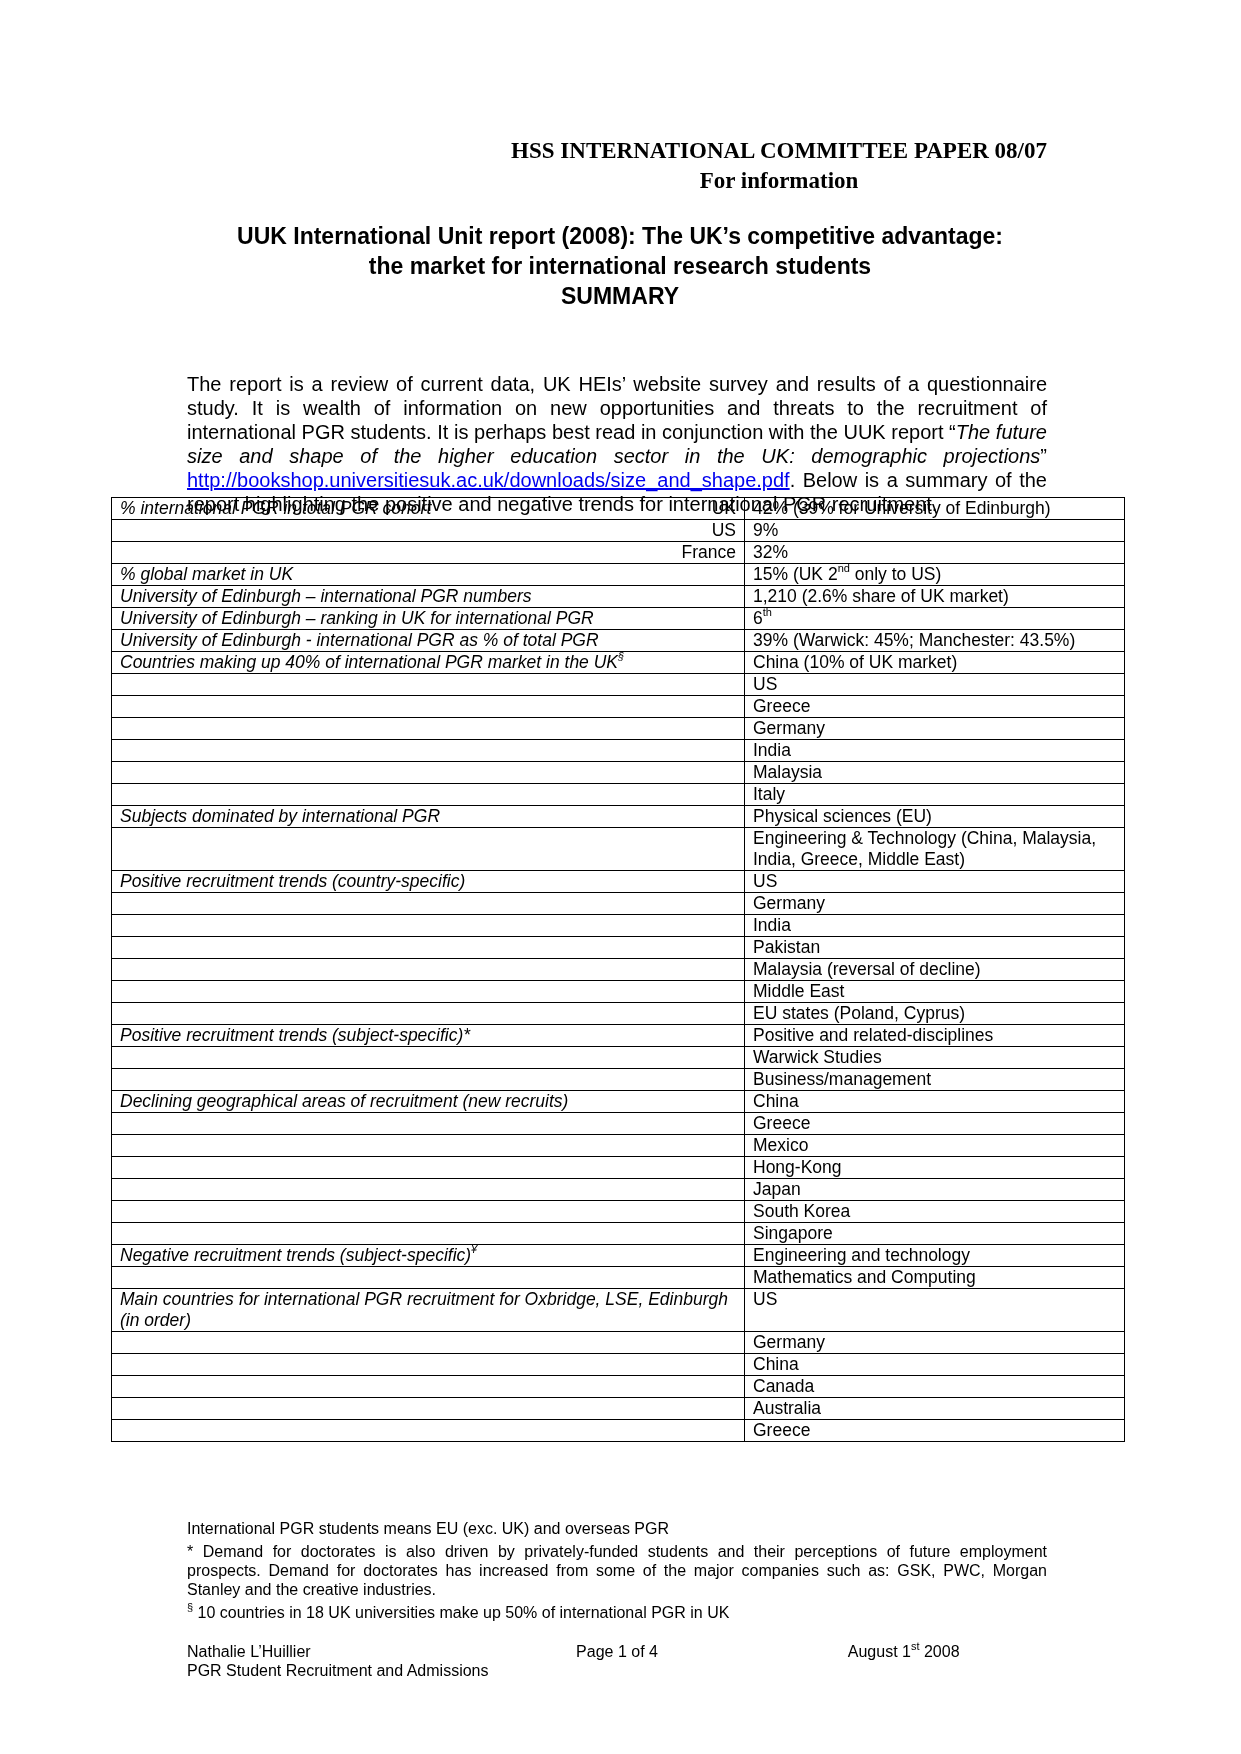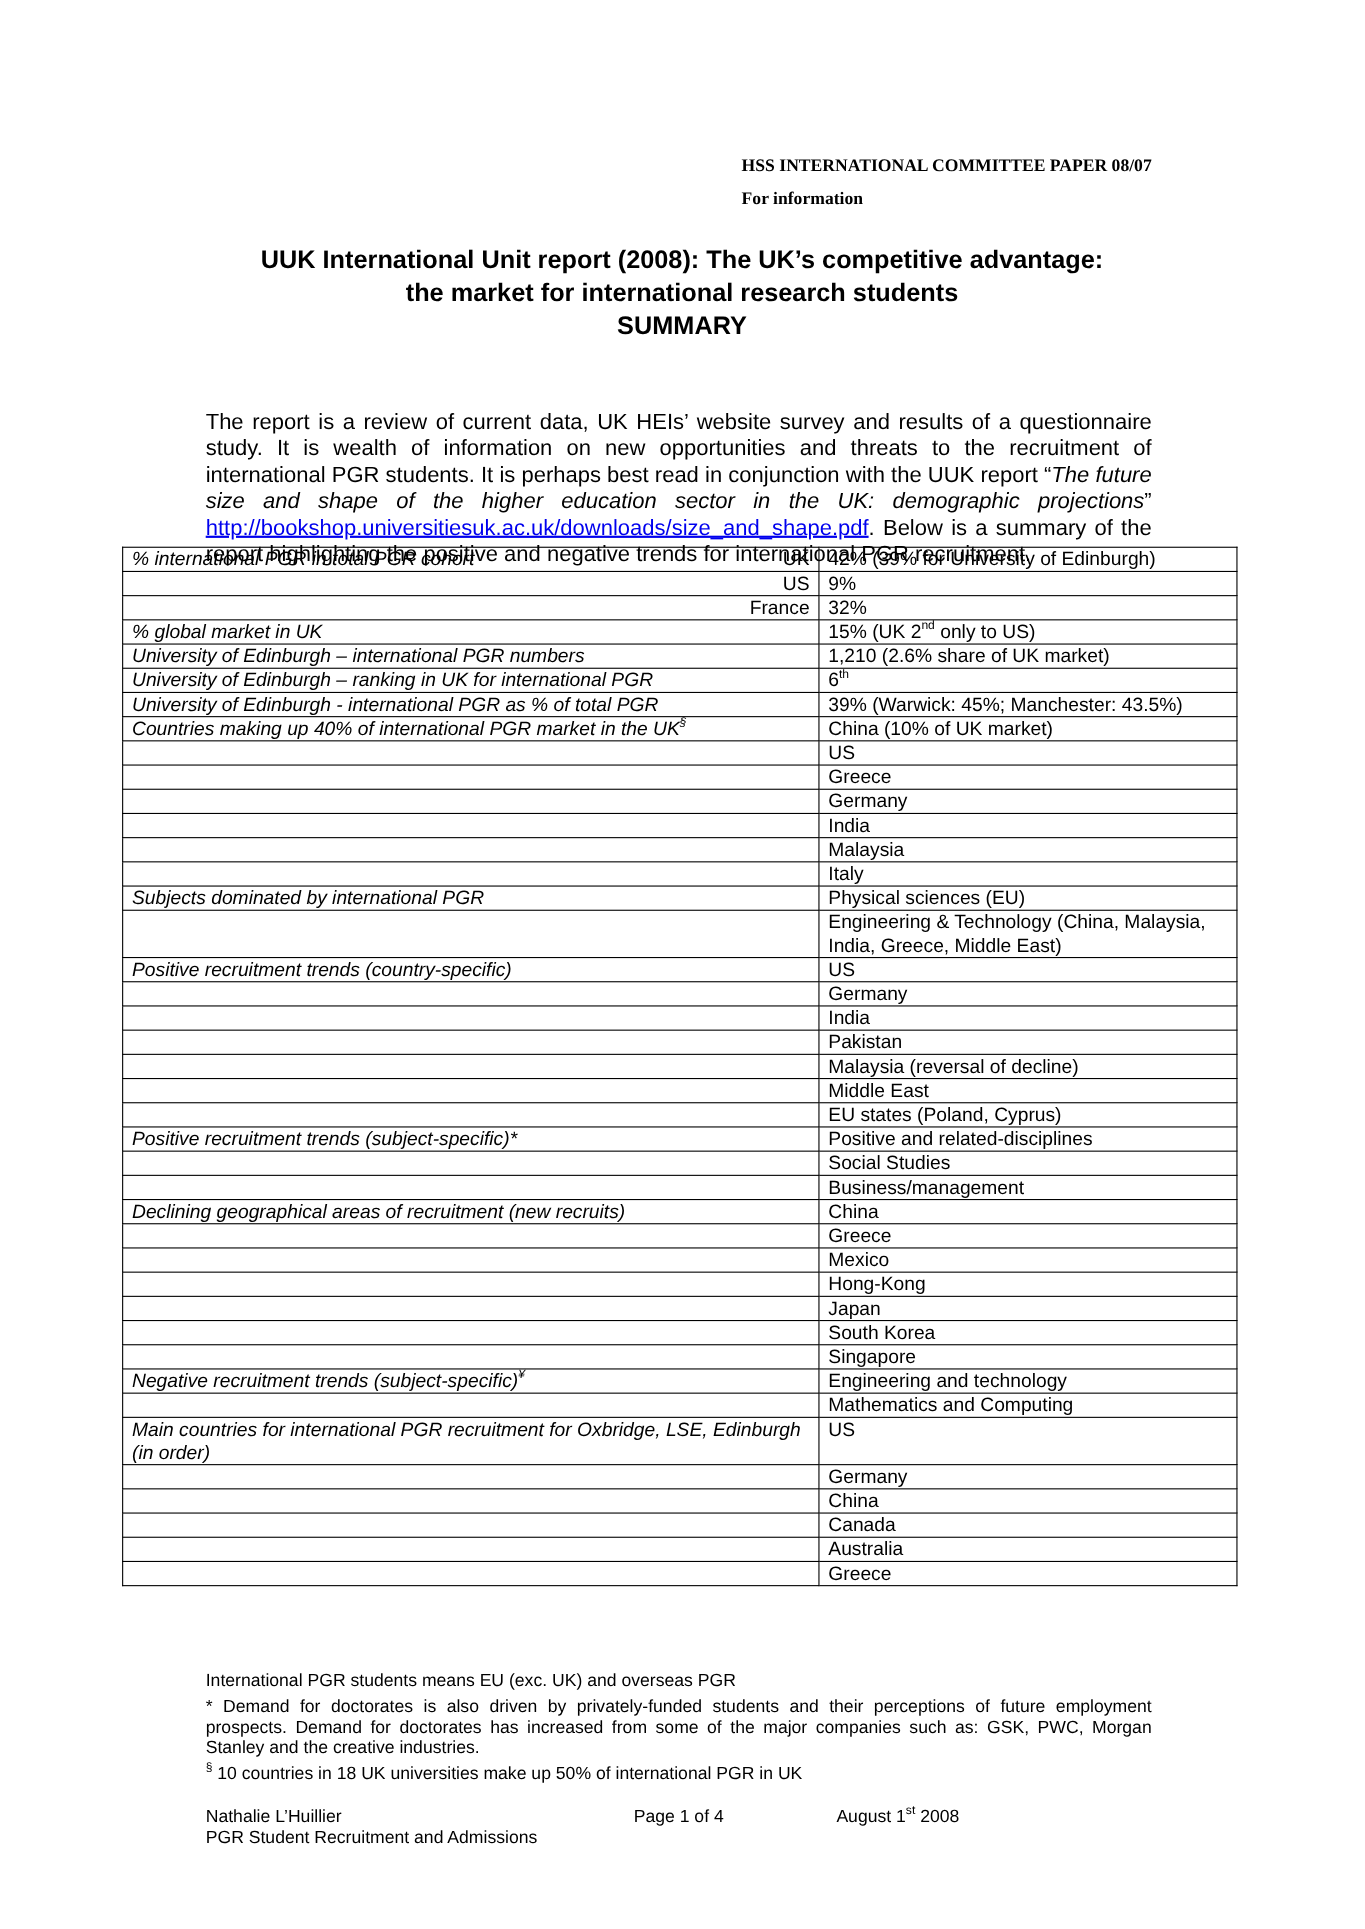--- a/index.html
+++ b/index.html
@@ -1,41 +1,41 @@
 <!DOCTYPE html>
 <html><head>
 <meta charset="utf-8">
 <style>
   html, body { margin: 0; padding: 0; background: #ffffff; }
   body { width: 1241px; height: 1754px; position: relative; overflow: hidden; color: #000; }
   .serif-bold { font-family: "Liberation Serif", "DejaVu Serif", serif; font-weight: bold; }
   .sans { font-family: "Liberation Sans", "DejaVu Sans", sans-serif; }
 
-  #committee { position: absolute; right: 194px; top: 136px; text-align: left; font-size: 16px; line-height: 30px; }
+  #committee { position: absolute; right: 194px; top: 136px; text-align: center; font-size: 23px; line-height: 30px; }
   #title-block { position: absolute; left: 150px; width: 940px; top: 221px; text-align: center; font-size: 23px; line-height: 30px; font-weight: bold; }
 
   #intro { position: absolute; left: 187px; width: 860px; top: 330px; font-size: 20px; line-height: 24px; text-align: justify; margin-top: 42px; }
   #intro a { color: #0000ee; text-decoration: underline; }
 
   #summary-table { position: absolute; left: 111px; top: 497px; width: 1014px; border-collapse: collapse; font-size: 17.5px; }
   #summary-table td { border: 1.3px solid #000; padding: 0 8px; height: 21px; line-height: 21px; vertical-align: top; }
   #summary-table td.label { width: 616px; font-style: italic; }
   #summary-table td.label.sub { text-align: right; font-style: normal; }
   #summary-table td.val { }
   #summary-table td.tall { height: 42px; }
   sup { font-size: 11px; line-height: 0; position: relative; top: -1px; }
 
   #notes { position: absolute; left: 187px; width: 860px; top: 1519px; font-size: 16px; line-height: 19px; text-align: justify; }
   #notes p { margin: 0 0 4px 0; }
 
   #footer { position: absolute; left: 187px; width: 860px; top: 1642px; font-size: 16px; line-height: 19px; }
   #footer .row { display: flex; justify-content: space-between; }
   #footer .col { flex: 1; }
   #footer .center { text-align: center; }
-  #footer .right { text-align: left; }
+  #footer .right { text-align: center; }
 </style>
 </head>
 <body>
 
 <div id="committee" class="serif-bold">
   <div>HSS INTERNATIONAL COMMITTEE PAPER 08/07</div>
   <div>For information</div>
 </div>
 
 <div id="title-block" class="sans">
@@ -139,21 +139,21 @@
       <tr>
         <td class="label"></td>
         <td class="val"><span>EU states (Poland, Cyprus)</span></td>
       </tr>
       <tr>
         <td class="label"><span>Positive recruitment trends (subject-specific)*</span></td>
         <td class="val"><span>Positive and related-disciplines</span></td>
       </tr>
       <tr>
         <td class="label"></td>
-        <td class="val"><span>Social Studies</span></td>
+        <td class="val"><span>Warwick Studies</span></td>
       </tr>
       <tr>
         <td class="label"></td>
         <td class="val"><span>Business/management</span></td>
       </tr>
       <tr>
         <td class="label"><span>Declining geographical areas of recruitment (new recruits)</span></td>
         <td class="val"><span>China</span></td>
       </tr>
       <tr>

